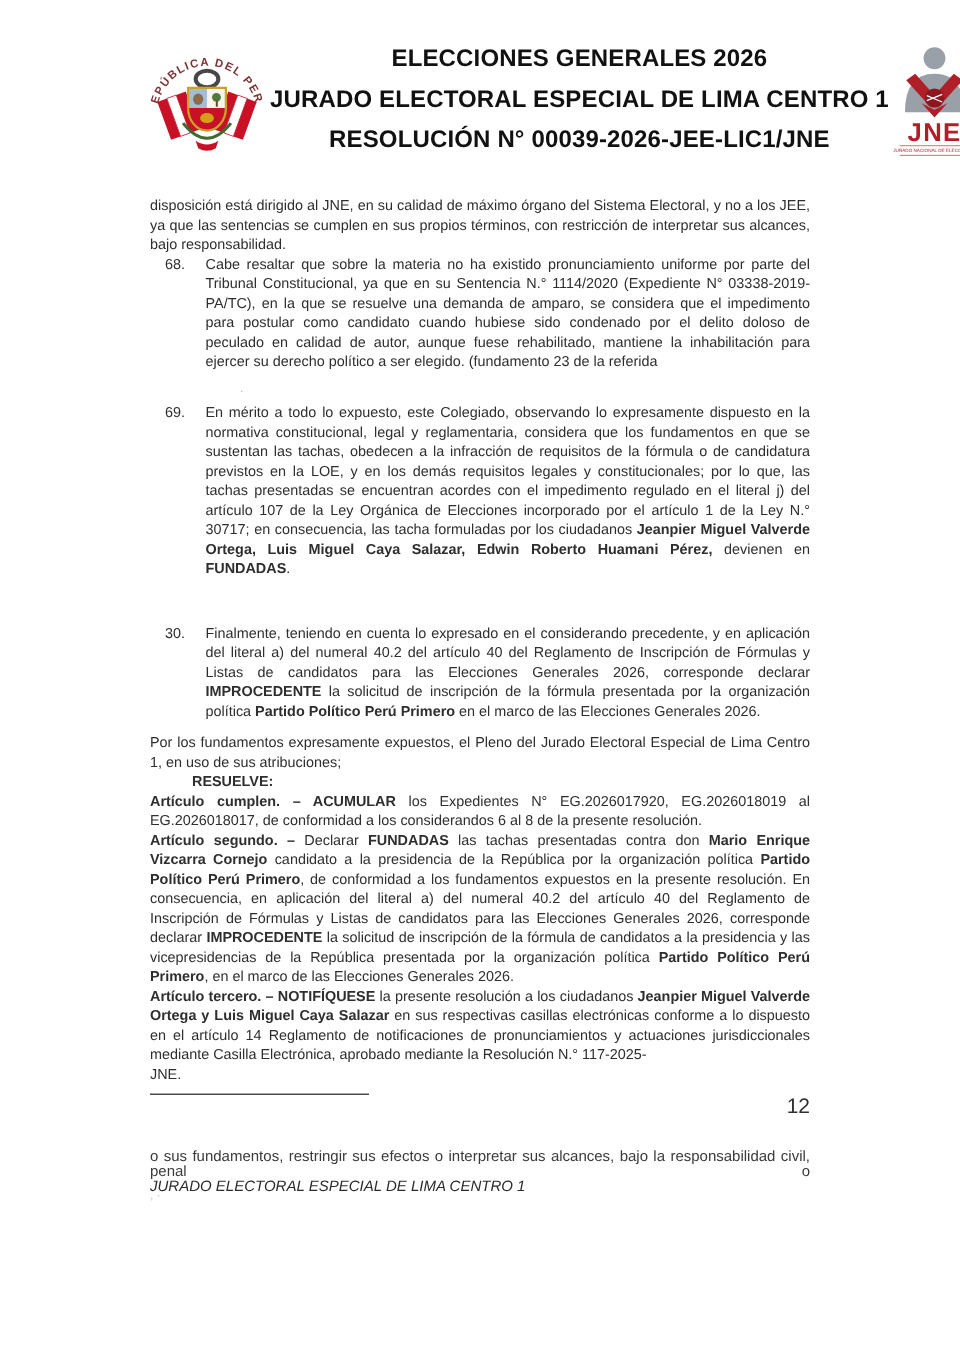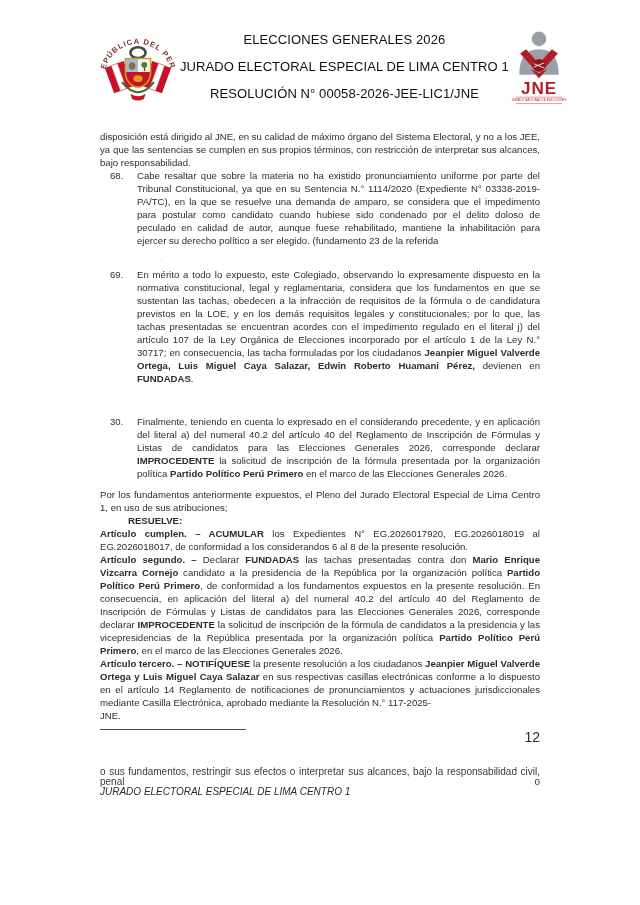--- a/index.html
+++ b/index.html
@@ -9,21 +9,21 @@
     padding:28px 100px 0 100px;
     font-family:"Liberation Sans", sans-serif;
     color:#2e2e2e; overflow:hidden;
   }
   
   .doc-header { display:flex; align-items:flex-start; margin-bottom:10px; }
   .coat-wrap { width:84px; flex:0 0 84px; margin-left:-4px; }
   .jne-wrap  { width:60px; flex:0 0 60px; margin-top:2px; }
   .titles { flex:1; text-align:center; padding-top:5px; }
   .title-line {
-    font-weight:normal; font-size:13px; line-height:14px; color:#111;
+    font-weight:bold; font-size:16px; line-height:14px; color:#111;
     margin-bottom:13px; letter-spacing:0.1px; white-space:nowrap;
   }
   .title-line:last-child { margin-bottom:0; }
   
   .doc-body { font-size:9.6px; line-height:13px; text-align:justify; }
   .doc-body p { margin:0; }
   .para { margin-bottom:13px; }
   .indented { margin-left:37px; }
   .item { position:relative; padding-left:37px; }
   .item .num { position:absolute; left:10px; top:0; }
@@ -95,21 +95,21 @@
 
         <path d="M31,64 Q50,88 69,64" fill="none" stroke="#3e6b2f" stroke-width="2.4"></path>
 
         <path d="M41,78 Q50,84 59,78 L57,84 Q50,88 43,84 Z" fill="#c81126"></path>
       </svg>
     </div>
 
     <div class="titles">
       <div class="title-line">ELECCIONES GENERALES 2026</div>
       <div class="title-line">JURADO ELECTORAL ESPECIAL DE LIMA CENTRO 1</div>
-      <div class="title-line">RESOLUCIÓN N° 00058-2026-JEE-LIC1/JNE</div>
+      <div class="title-line">RESOLUCIÓN N° 00039-2026-JEE-LIC1/JNE</div>
     </div>
 
     <div class="jne-wrap">
       <svg width="60" height="76" viewBox="0 0 70 88" xmlns="http://www.w3.org/2000/svg">
 
         <g>
           <circle cx="35" cy="10" r="8.5" fill="#9aa0a8"></circle>
           <path d="M12,52 Q12,22 35,22 Q58,22 58,52 Z" fill="#9aa0a8"></path>
         </g>
 
@@ -144,21 +144,21 @@
     <div class="item mb13">
       <span class="num">69.</span>
       <p><span>En mérito a todo lo expuesto, este Colegiado, observando lo expresamente dispuesto en la normativa constitucional, legal y reglamentaria, considera que los fundamentos en que se sustentan las tachas, obedecen a la infracción de requisitos de la fórmula o de candidatura previstos en la LOE, y en los demás requisitos legales y constitucionales; por lo que, las tachas presentadas se encuentran acordes con el impedimento regulado en el literal j) del artículo 107 de la Ley Orgánica de Elecciones incorporado por el artículo 1 de la Ley N.° 30717; en consecuencia, las tacha formuladas por los ciudadanos </span><span style="font-weight: bold;">Jeanpier Miguel Valverde Ortega, Luis Miguel Caya Salazar, Edwin Roberto Huamani Pérez,</span><span> devienen en </span><span style="font-weight: bold;">FUNDADAS</span><span>.</span></p>
     </div>
 
     <div class="item mb8">
       <span class="num">30.</span>
       <p><span>Finalmente, teniendo en cuenta lo expresado en el considerando precedente, y en aplicación del literal a) del numeral 40.2 del artículo 40 del Reglamento de Inscripción de Fórmulas y Listas de candidatos para las Elecciones Generales 2026, corresponde declarar </span><span style="font-weight: bold;">IMPROCEDENTE</span><span> la solicitud de inscripción de la fórmula presentada por la organización política </span><span style="font-weight: bold;">Partido Político Perú Primero</span><span> en el marco de las Elecciones Generales 2026.</span></p>
     </div>
 
-    <p class="mb8">Por los fundamentos anteriormente expuestos, el Pleno del Jurado Electoral Especial de Lima Centro 1, en uso de sus atribuciones;</p>
+    <p class="mb8">Por los fundamentos expresamente expuestos, el Pleno del Jurado Electoral Especial de Lima Centro 1, en uso de sus atribuciones;</p>
 
     <p class="bold mb13">RESUELVE:</p>
 
     <p class="mb13"><span style="font-weight: bold;">Artículo cumplen. – ACUMULAR</span><span> los Expedientes N° EG.2026017920, EG.2026018019 al EG.2026018017, de conformidad a los considerandos 6 al 8 de la presente resolución.</span></p>
 
     <p class="mb13"><span style="font-weight: bold;">Artículo segundo. –</span><span> Declarar </span><span style="font-weight: bold;">FUNDADAS</span><span> las tachas presentadas contra don </span><span style="font-weight: bold;">Mario Enrique Vizcarra Cornejo</span><span> candidato a la presidencia de la República por la organización política </span><span style="font-weight: bold;">Partido Político Perú Primero</span><span>, de conformidad a los fundamentos expuestos en la presente resolución. En consecuencia, en aplicación del literal a) del numeral 40.2 del artículo 40 del Reglamento de Inscripción de Fórmulas y Listas de candidatos para las Elecciones Generales 2026, corresponde declarar </span><span style="font-weight: bold;">IMPROCEDENTE</span><span> la solicitud de inscripción de la fórmula de candidatos a la presidencia y las vicepresidencias de la República presentada por la organización política </span><span style="font-weight: bold;">Partido Político Perú Primero</span><span>, en el marco de las Elecciones Generales 2026.</span></p>
 
     <p><span style="font-weight: bold;">Artículo tercero. – NOTIFÍQUESE</span><span> la presente resolución a los ciudadanos </span><span style="font-weight: bold;">Jeanpier Miguel Valverde Ortega y Luis Miguel Caya Salazar</span><span> en sus respectivas casillas electrónicas conforme a lo dispuesto en el artículo 14 Reglamento de notificaciones de pronunciamientos y actuaciones jurisdiccionales mediante Casilla Electrónica, aprobado mediante la Resolución N.° 117-2025-</span><br><span>JNE.</span></p>
 
   </main>

